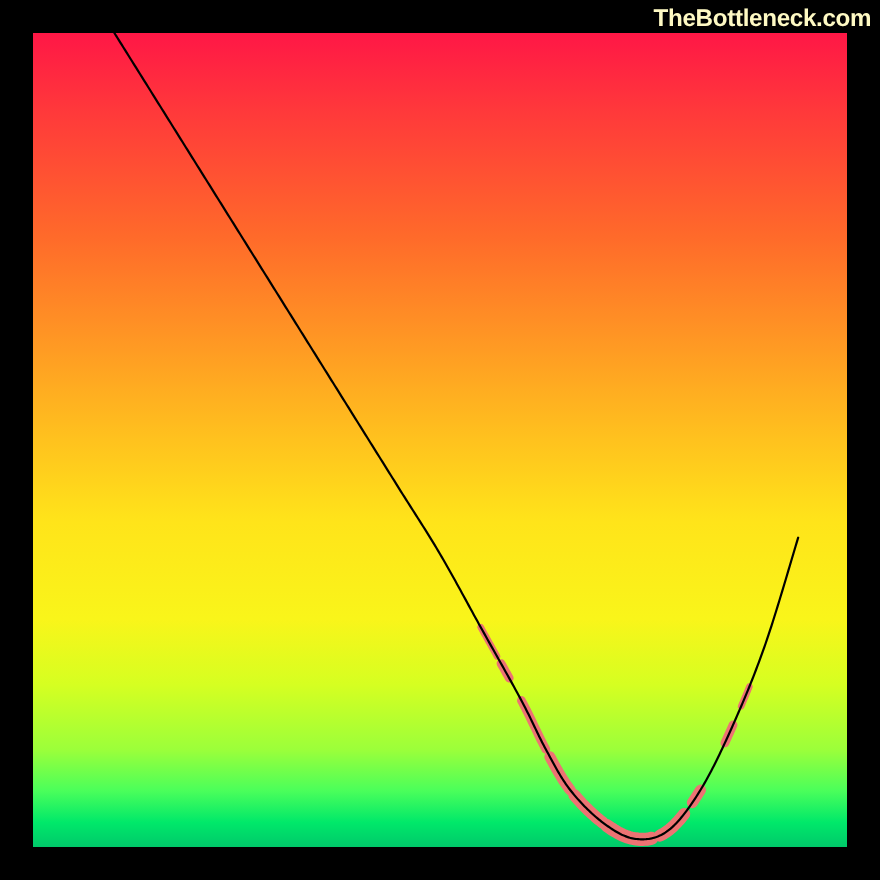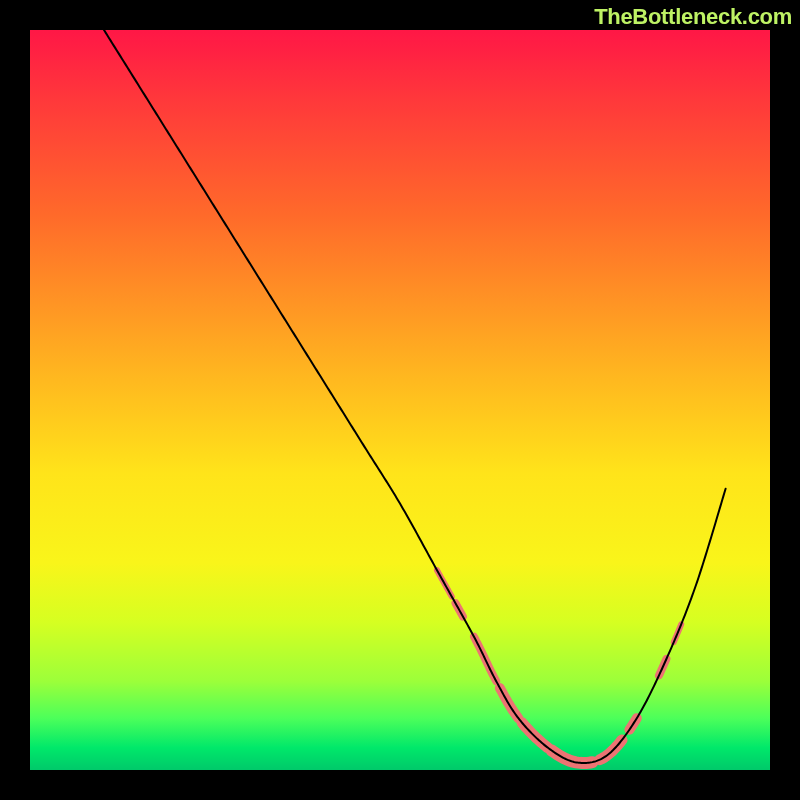--- a/index.html
+++ b/index.html
@@ -10,21 +10,21 @@
     background: #000000;
     overflow: hidden;
     font-family: Arial, Helvetica, sans-serif;
   }
   .attribution {
     position: absolute;
     top: 4px;
     right: 8px;
     font-size: 22px;
     font-weight: 600;
-    color: #bef264;
+    color: #fef9c3;
     letter-spacing: -0.3px;
   }
   .plot-frame {
     position: absolute;
     left: 30px;
     top: 30px;
     width: 740px;
     height: 740px;
     overflow: hidden;
   }

